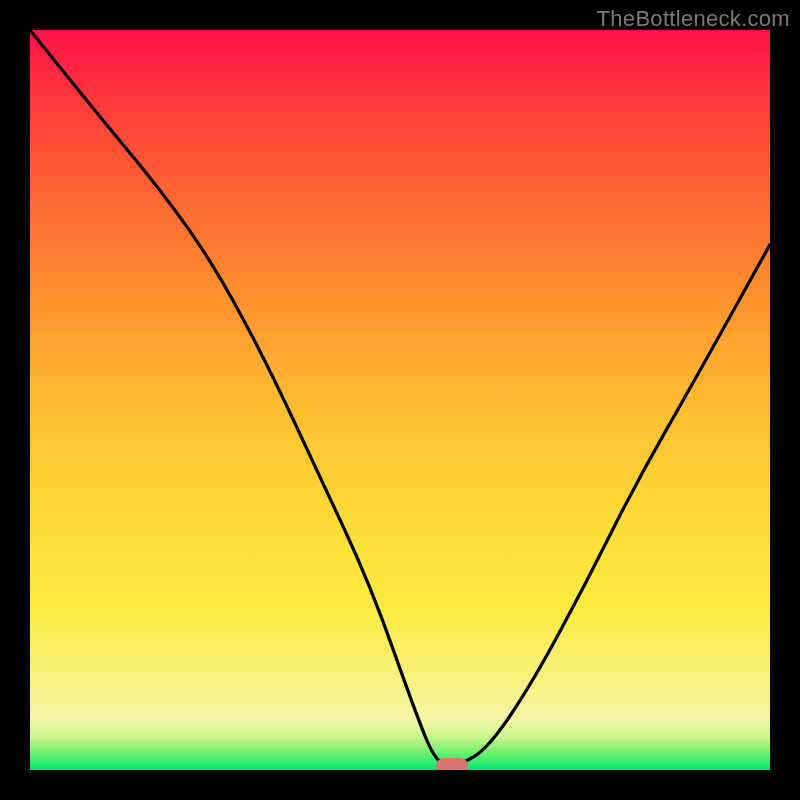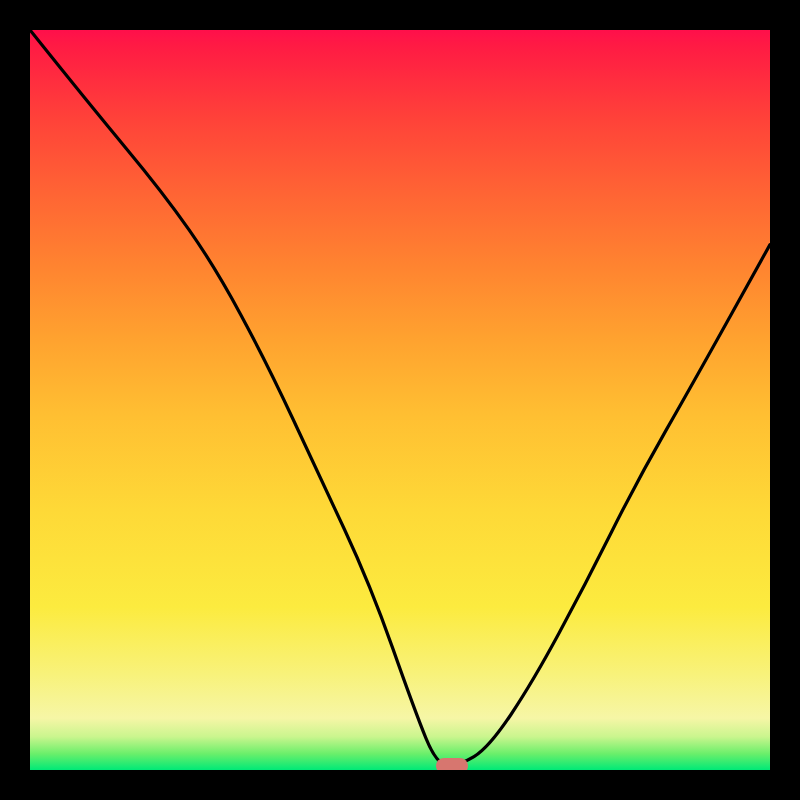--- a/index.html
+++ b/index.html
@@ -71,20 +71,21 @@
     height: 16px;
     border-radius: 8px;
     background: #d7766f;
     transform: translate(-50%, -50%);
   }
 </style>
 </head>
 <body>
 
 <div class="frame">
+  <div class="watermark">TheBottleneck.com</div>
 
   <div class="plot">
     <svg class="curve" viewBox="0 0 740 740" preserveAspectRatio="none">
       <path id="curve-path" fill="none" stroke="#000" stroke-width="3.2" stroke-linecap="round" stroke-linejoin="round" d="M 0.0 0.0 Q 59.2 74.0 96.2 118.4 Q 133.2 162.8 159.1 199.8 Q 185.0 236.8 210.9 284.9 Q 236.8 333.0 262.7 388.5 Q 288.6 444.0 314.5 499.5 Q 340.4 555.0 362.6 617.9 Q 384.8 680.8 395.9 708.2 Q 407.0 735.6 418.1 735.6 Q 429.2 735.6 444.0 726.7 Q 458.8 717.8 481.0 684.5 Q 503.2 651.2 529.1 603.1 Q 555.0 555.0 580.9 503.2 Q 606.8 451.4 636.4 399.6 Q 666.0 347.8 703.0 281.2 T 740.0 214.6"></path>
     </svg>
     <div class="marker" id="min-marker" style="left: 421.8px; top: 736.3px;"></div>
   </div>
 </div>
 
 </body></html>

